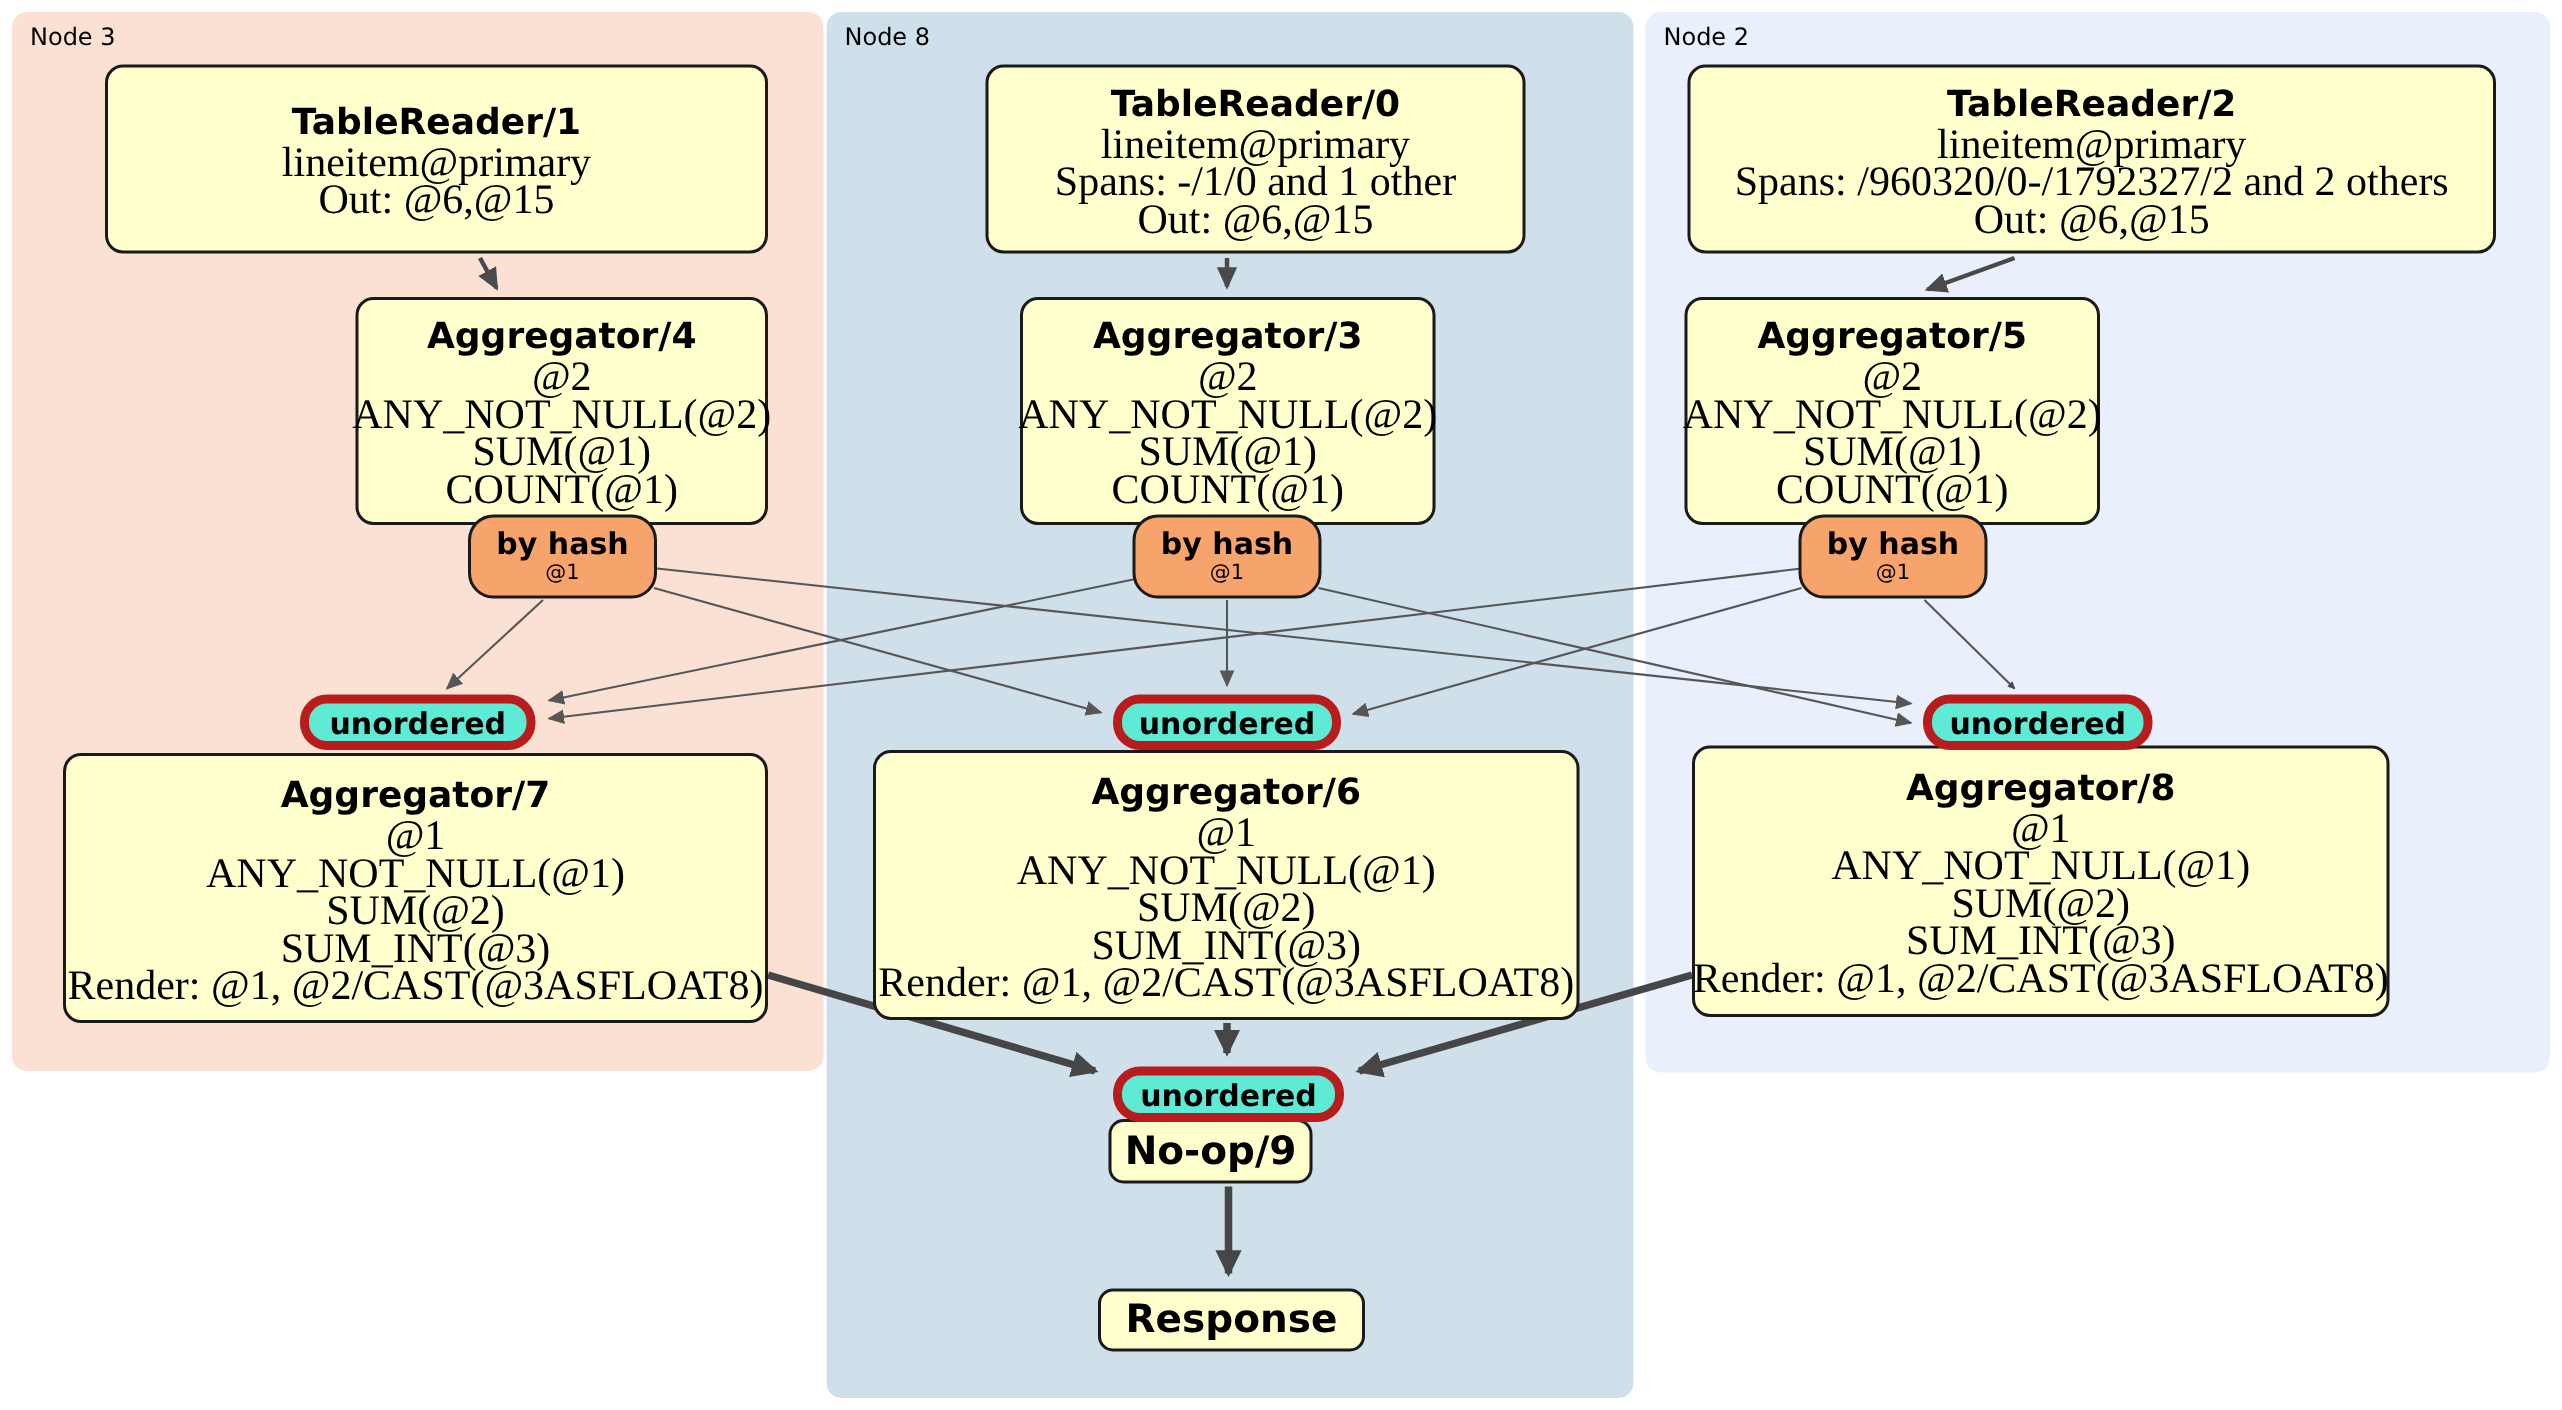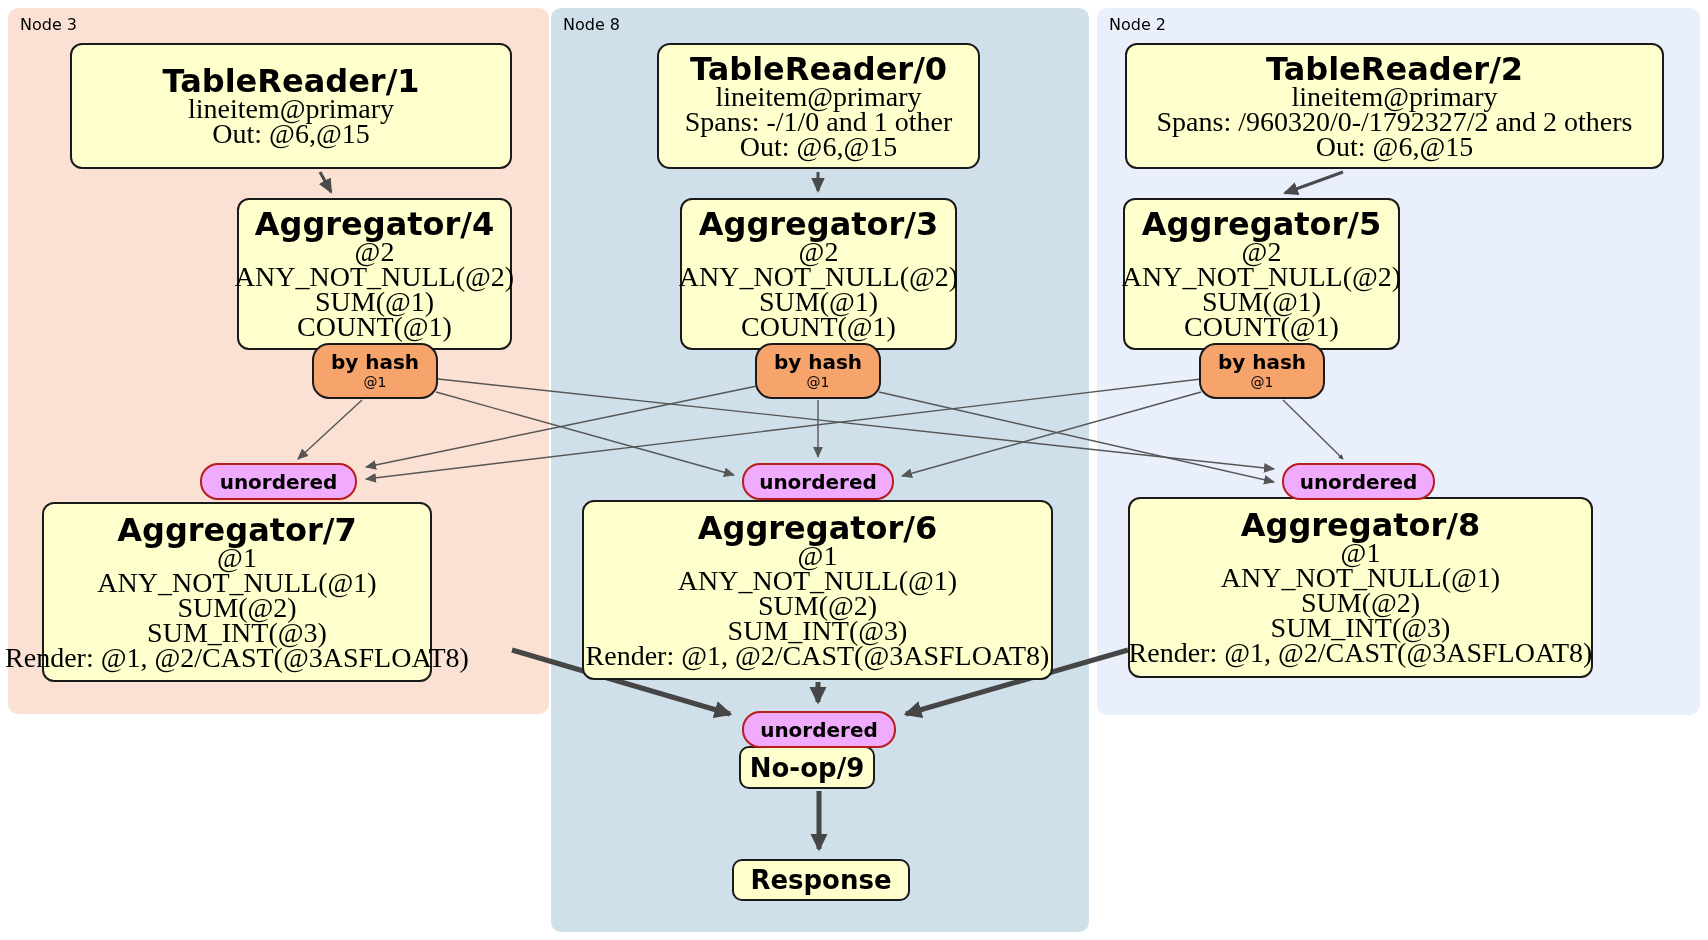--- a/index.html
+++ b/index.html
@@ -13,44 +13,44 @@
   .region-node2 { left:1097px;top:8px; width:603px; height:707px; background:#e9effb; }
   .region-label { position:absolute; left:12px; top:5px; font-size:16px; line-height:24px; }
 
   .edges { position:absolute; left:0; top:0; z-index:1; }
 
   .proc {
     position:absolute; z-index:2; background:#ffffcd; border:2px solid #1a1a1a; border-radius:12px;
     display:flex; flex-direction:column; justify-content:center; align-items:center;
     text-align:center; box-sizing:border-box; padding:4px 6px;
   }
-  .proc .title { font-weight:bold; font-size:32px; line-height:30px; white-space:nowrap; }
+  .proc .title { font-weight:bold; font-size:24px; line-height:30px; white-space:nowrap; }
   .proc .line  { font-size:28px; line-height:25px; white-space:nowrap;font-family:Liberation Serif, serif; }
 
   .router {
     position:absolute; z-index:3; background:#f6a46b; border:2px solid #1a1a1a; border-radius:17px;
     display:flex; flex-direction:column; justify-content:center; align-items:center; box-sizing:border-box;
   }
   .router .rlabel  { font-weight:bold; font-size:20px; line-height:23px; }
   .router .rdetail { font-size:14px; line-height:17px; }
 
   .stream {
-    position:absolute; z-index:3; background:#f0abfc; border:2px solid #b91c1c; border-radius:18px;
+    position:absolute; z-index:3; background:#5eead4; border:6px solid #b91c1c; border-radius:18px;
     display:flex; justify-content:center; align-items:center; box-sizing:border-box;
     font-weight:bold; font-size:20px;
   }
 
   
   .tr1  { left:70px;   top:43px;  width:442px; height:126px; }
-  .tr0  { left:657px;  top:43px;  width:323px; height:126px;border-radius:13px; }
+  .tr0  { left:657px;  top:43px;  width:360px; height:126px; }
   .tr2  { left:1125px; top:43px;  width:539px; height:126px; }
   .agg4 { left:237px;  top:198px; width:275px; height:152px; }
   .agg3 { left:680px;  top:198px; width:277px; height:152px; }
   .agg5 { left:1123px; top:198px; width:277px; height:152px; }
-  .agg7 { left:42px;   top:502px; width:390px; height:180px; }
+  .agg7 { left:42px;   top:502px; width:470px; height:180px; }
   .agg6 { left:582px;  top:500px; width:471px; height:180px; }
   .agg8 { left:1128px; top:497px; width:465px; height:181px; }
   .noop { left:739px;  top:746px; width:136px; height:43px; border-radius:10px; }
   .resp { left:732px;  top:859px; width:178px; height:42px; border-radius:10px;justify-content:center; }
   .noop .title, .resp .title { font-size:26px; }
 
   
   .hash4 { left:312px;  top:343px; width:126px; height:56px; }
   .hash3 { left:755px;  top:343px; width:126px; height:56px; }
   .hash5 { left:1199px; top:343px; width:126px; height:56px; }

